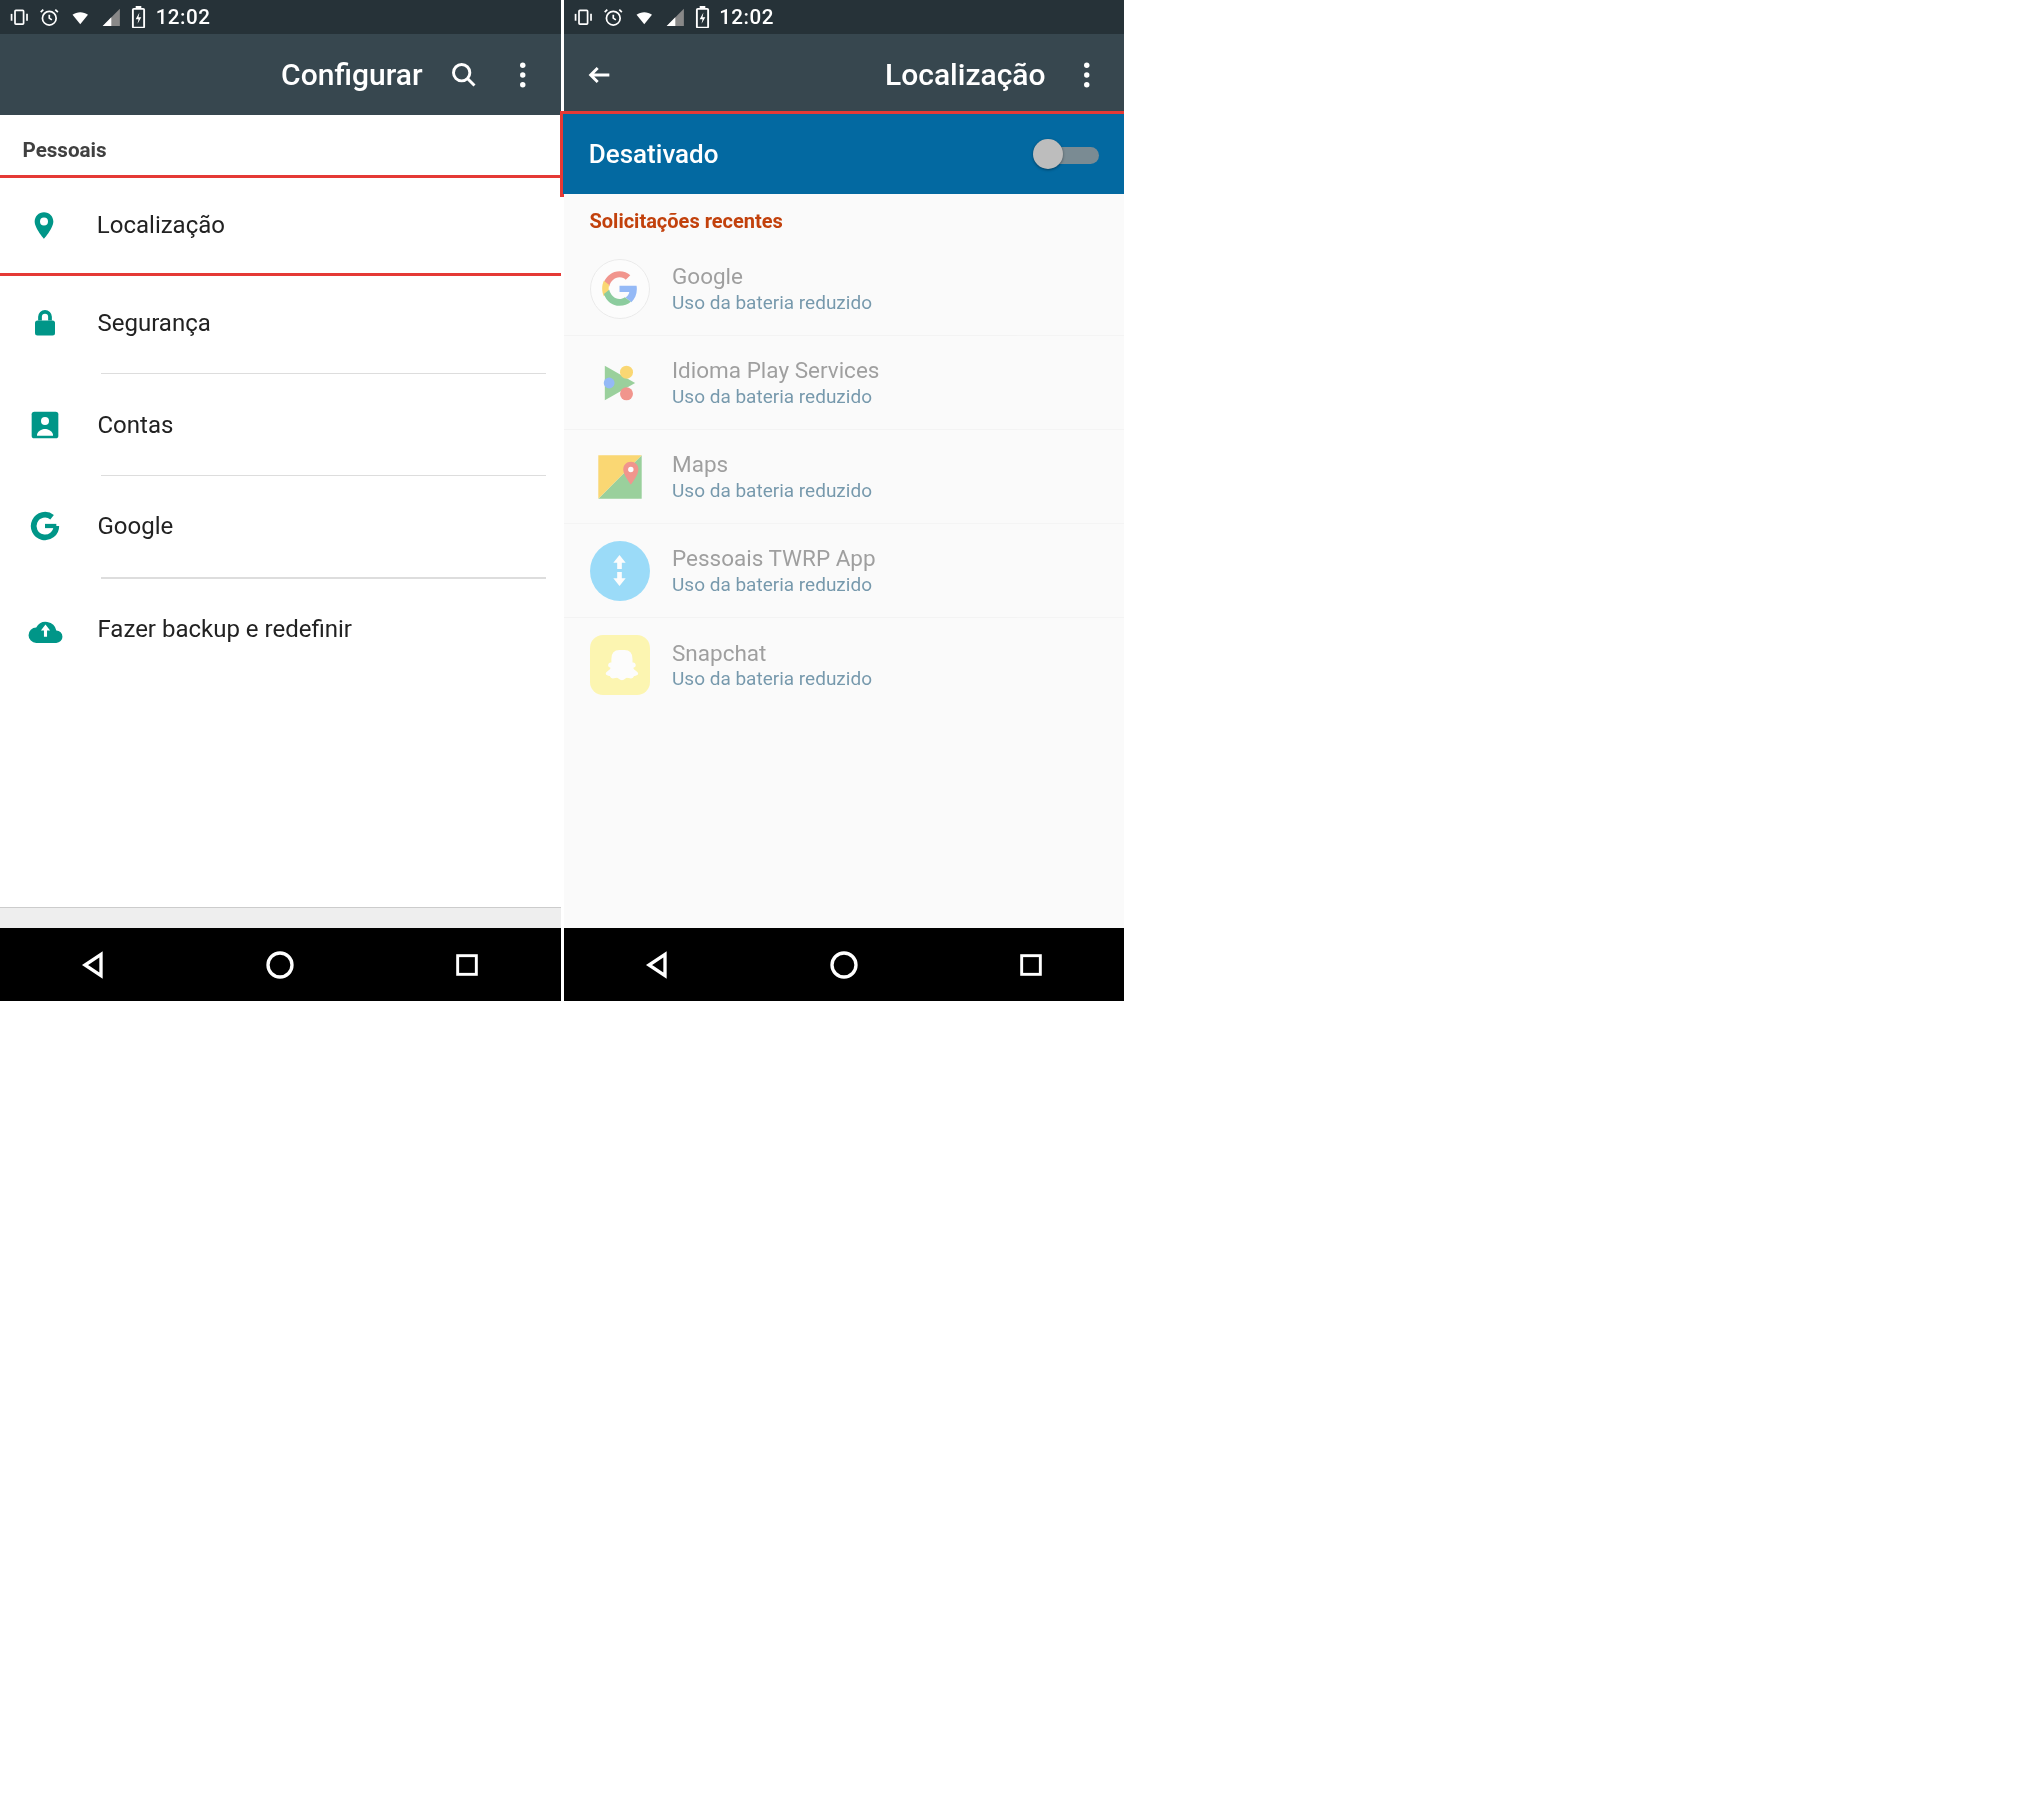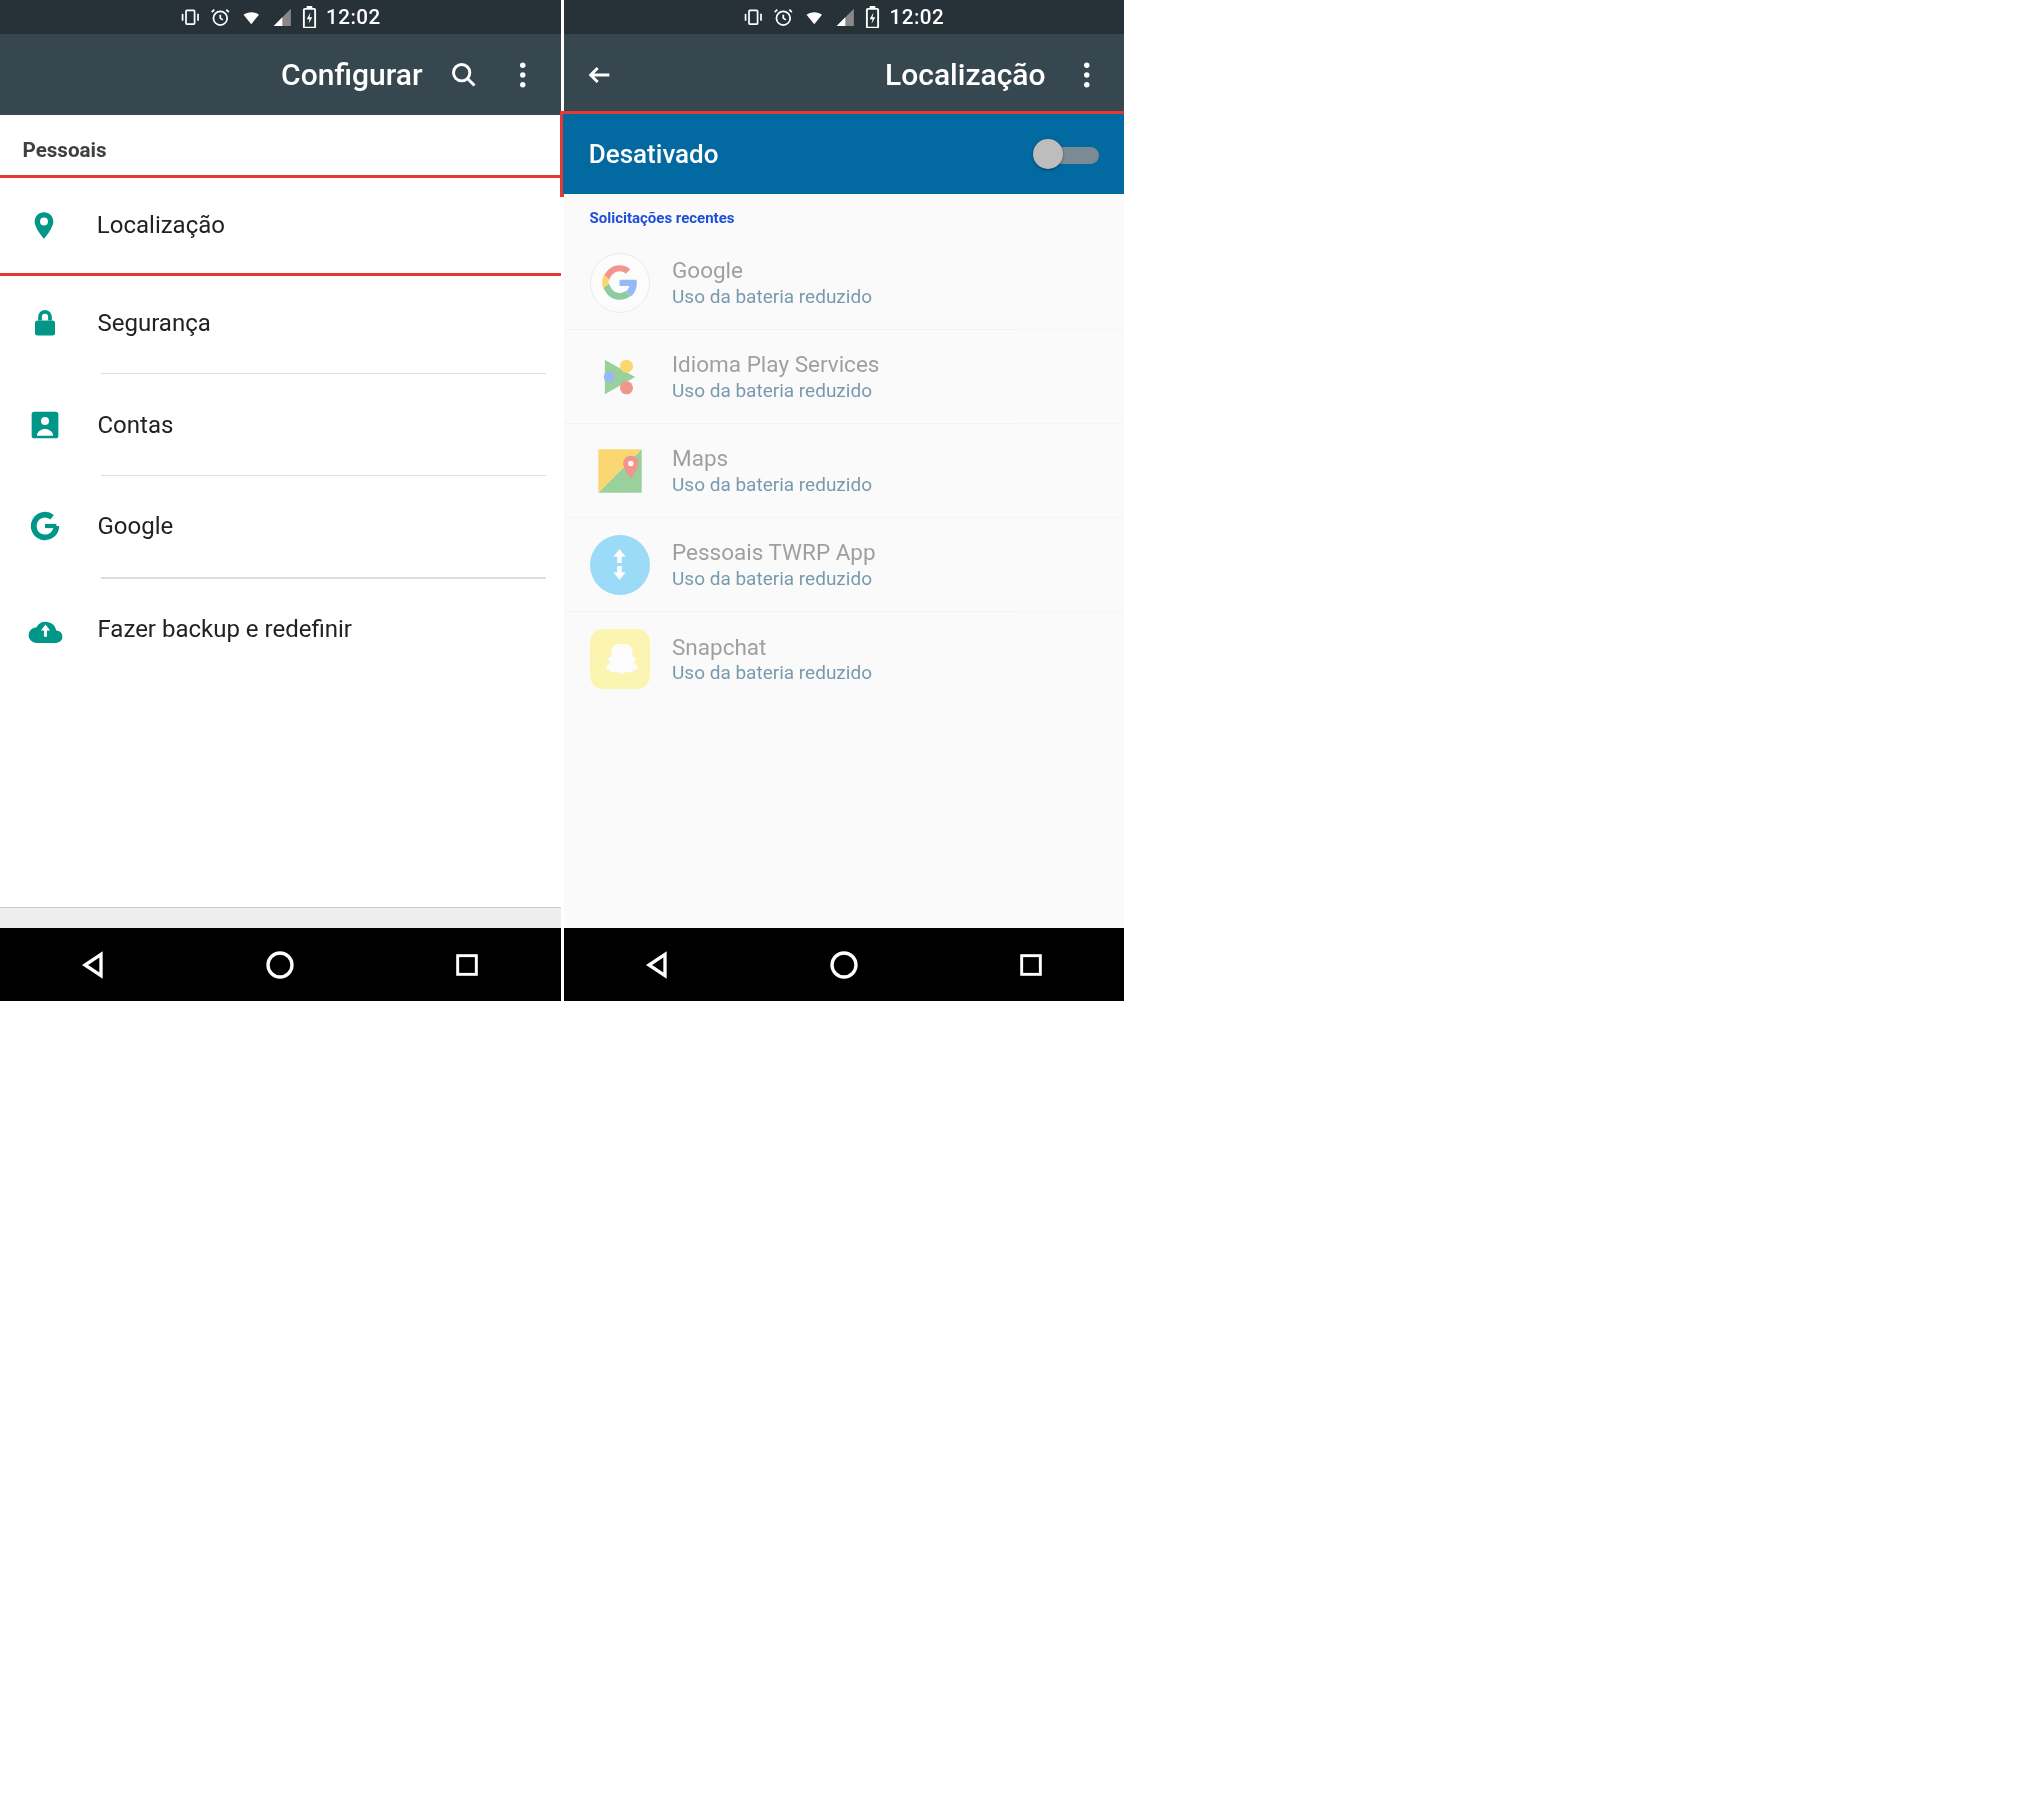--- a/index.html
+++ b/index.html
@@ -17,21 +17,21 @@
     position: relative;
     background: #fff;
   }
   .phone + .phone { border-left: 3.7px solid #fff; }
   
   .statusbar {
     height: 34px;
     background: #263238;
     color: #fff;
     display: flex;
-    justify-content: center;
+    justify-content: flex-start;
     align-items: center;
     padding: 0 9.4px;
     gap: 9.4px;
     font-size: 20.6px;
     font-weight: 500;
   }
   .statusbar .time { font-size: 20.6px; letter-spacing: 0.5px; }
   .sb-icon { display:inline-flex; align-items:center; justify-content:center; }
   
   .appbar {
@@ -112,21 +112,21 @@
     background:#7a8b93; border-radius: 8.4px;
   }
   .switch-thumb {
     position:absolute; top:0; left:0; width:30px; height:30px;
     background:#bdbdbd; border-radius:50%;
     box-shadow: 0 0.9px 2.8px rgba(0,0,0,0.4);
   }
   .mode-block { padding: 24px 26px 24px; color:#bdbdbd; }
   .mode-block .mode-title { font-size: 24px; margin-bottom: 5.6px; }
   .mode-block .mode-sub { font-size: 20.6px; }
-  .recent-header { color:#1d4ed8; font-weight:700; font-size:15px; padding: 15px 26px 9.4px; }
+  .recent-header { color:#c2410c; font-weight:700; font-size:20px; padding: 15px 26px 9.4px; }
   .app-row {
     display:flex; align-items:center; gap: 22.5px;
     padding: 15px 26px; height: 94px;
     border-bottom: 0.9px solid #eee;
     opacity: 0.55;
   }
   .app-row .app-icon { width:60px; height:60px; border-radius:50%; display:flex; align-items:center; justify-content:center; font-size:30px; font-weight:700; }
   .app-row .app-text .app-name { font-size:22.5px; color:#555; }
   .app-row .app-text .app-sub { font-size:19px; color:#0c4a6e; margin-top:1.9px; }
   

